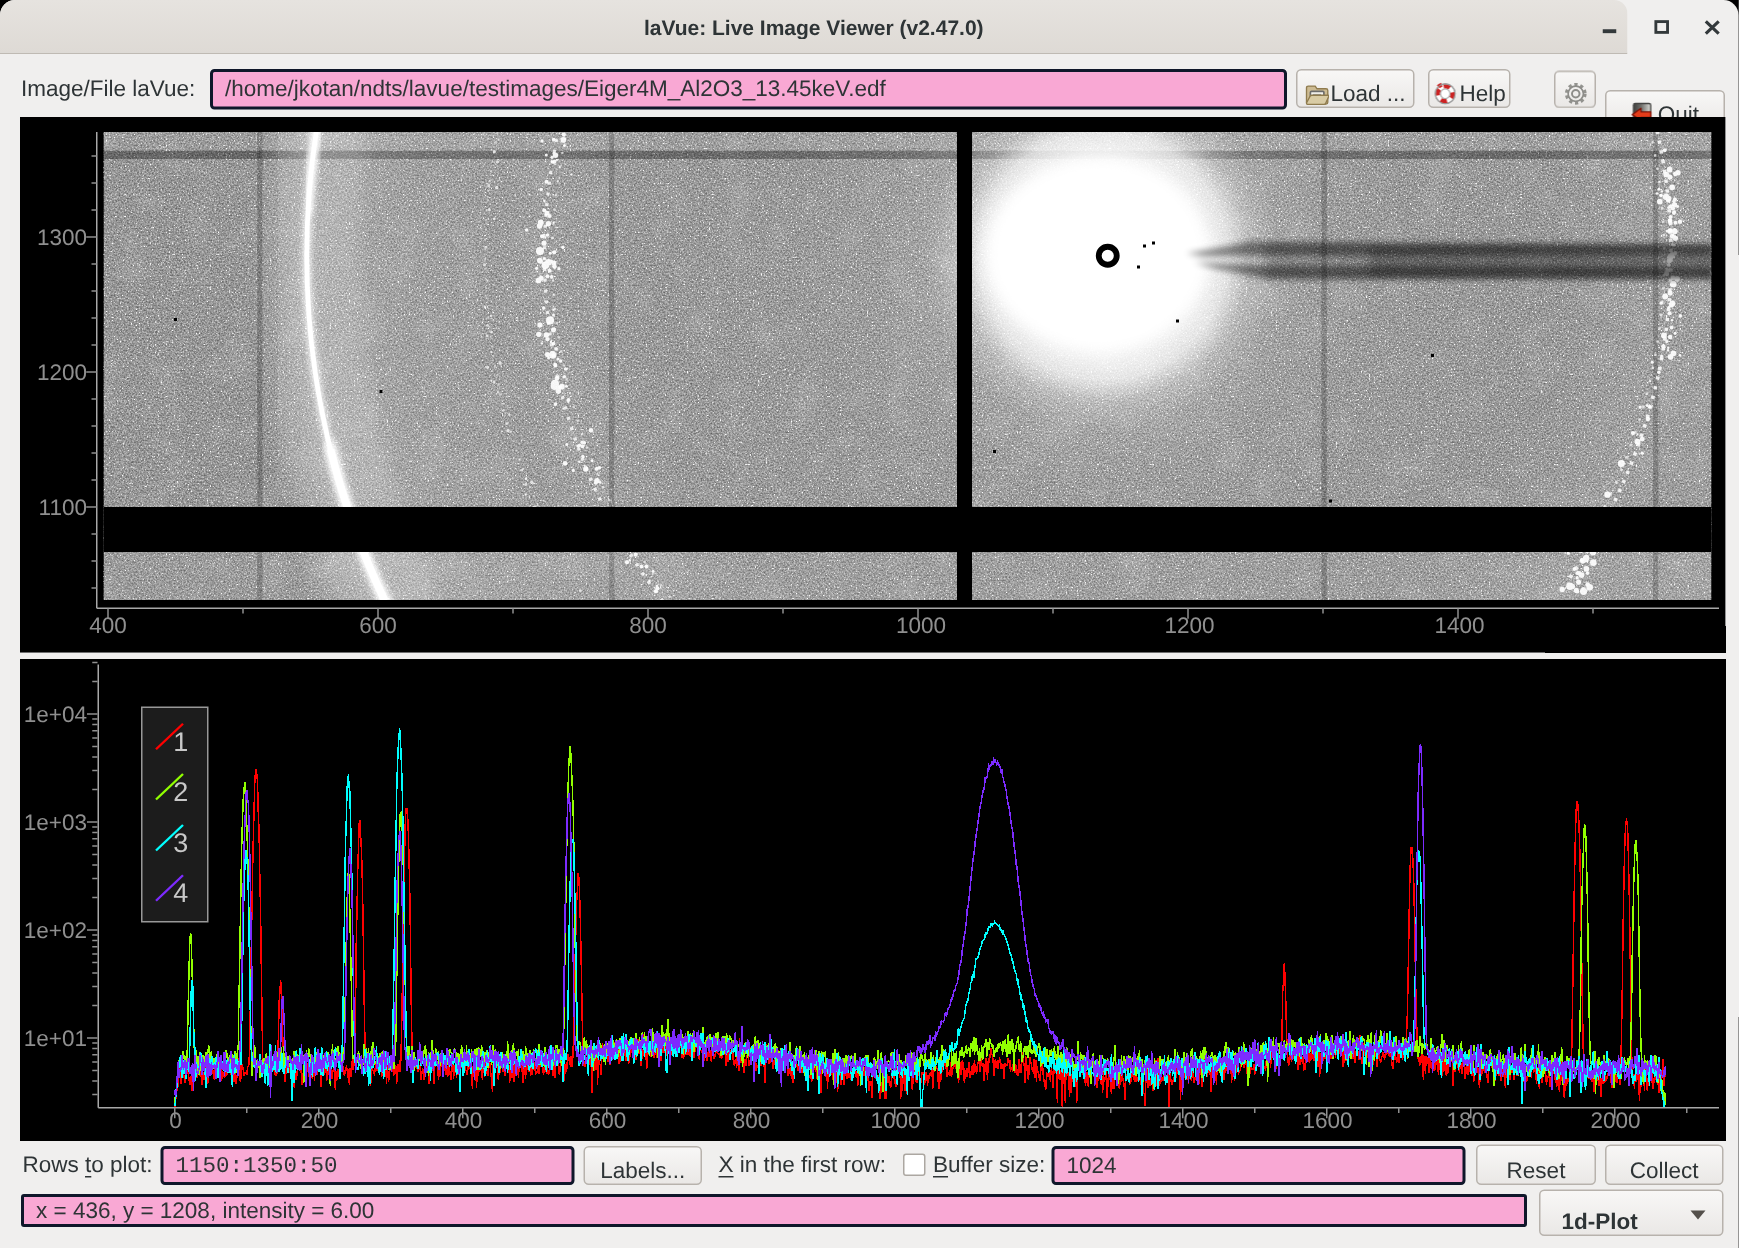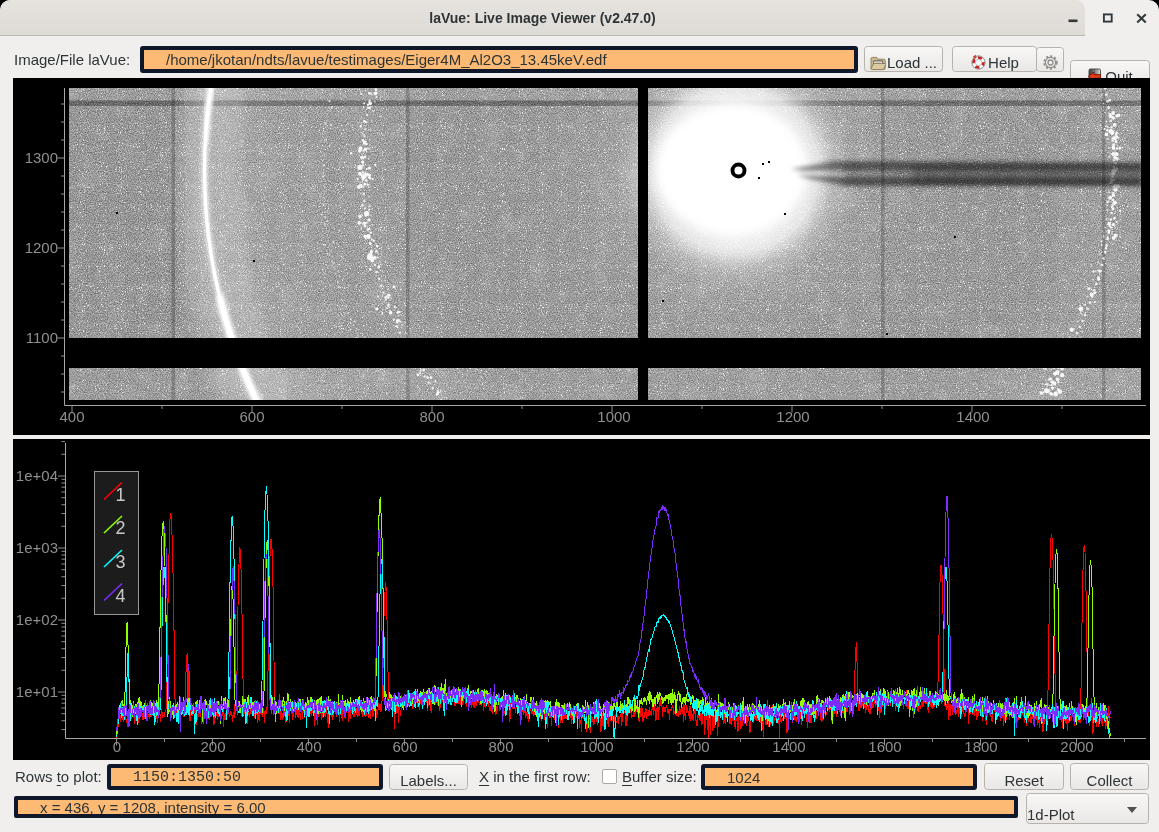--- a/index.html
+++ b/index.html
@@ -5,22 +5,22 @@
  font-family:"Liberation Sans",sans-serif}
 #win{position:absolute;inset:0;background:#f0efee;border-radius:10px 10px 0 0;overflow:hidden}
 .abs{position:absolute}
 svg{transform:translateZ(0)}
 svg text{opacity:0.999}
 .lbl,.entry,.btn,#title{filter:blur(0px)}
 #titlebar{left:0;top:0;width:1085px;height:36px;background:linear-gradient(#e6e3df,#dedad5);
  border-radius:9px 9px 0 0;border-bottom:1px solid #bfbab3}
 #title{width:100%;text-align:center;line-height:37px;font-weight:bold;font-size:14px;color:#2e3436}
 input,.btn{font-family:"Liberation Sans",sans-serif}
-.entry{background:#fdba74;border:4px solid #0f172a;border-radius:3px;font-size:15px;color:#2e3436;
- padding:0 22px;outline:none}
+.entry{background:#f9a8d4;border:2px solid #0f172a;border-radius:3px;font-size:15px;color:#2e3436;
+ padding:0 8px;outline:none}
 .btn{background:linear-gradient(#f8f7f6,#eae8e6);border:1px solid #b7b2ac;border-radius:3.5px;
  font-size:15px;color:#2e3436;display:flex;align-items:flex-end;justify-content:center}
 .lbl{font-size:15px;color:#2e3436;white-space:nowrap}
 u{text-decoration-thickness:1px;text-underline-offset:2.5px}
 </style></head><body>
 <div id="win">
 <div class="abs" id="titlebar">
       <div id="title">laVue: Live Image Viewer (v2.47.0)</div>
     </div>
 <svg class="abs" style="left:1064px;top:0" width="86" height="30" viewBox="0 0 86 30">
@@ -32,21 +32,21 @@
 <input class="abs entry" style="left: 140px; top: 46px; width: 718px; height: 27px;" value="/home/jkotan/ndts/lavue/testimages/Eiger4M_Al2O3_13.45keV.edf">
 <div class="abs btn" style="left:864px;top:46px;width:79px;height:26px">
 <svg width="16" height="15" viewBox="0 0 16 15" style="margin-right:1px">
  <path d="M1 2.6 q0-1.2 1.2-1.2 h4.6 l1.2 1.8 h6 q1.2 0 1.2 1.2 v7.8 q0 1.2-1.2 1.2 h-11.8 q-1.2 0-1.2-1.2 z" fill="#cdbb92" stroke="#8f7b4e" stroke-width="0.9"></path>
  <rect x="3.6" y="4.9" width="9" height="5.4" rx="0.7" fill="#f7f5f0" stroke="#6b6b6b" stroke-width="1.1"></rect>
  <rect x="5.2" y="6.6" width="5.6" height="1.1" fill="#9a9a9a"></rect>
  <path d="M1 12.6 L3.4 8.2 q0.4-0.7 1.2-0.7 l10.6 0 q1 0 0.6 0.9 l-2 4.4 q-0.3 0.8-1.2 0.8 h-10.4 q-1.3 0-1.2-1z" fill="#d9cba4" stroke="#8f7b4e" stroke-width="0.9"></path>
 </svg>
 <span>Load ...</span>
     </div>
-<div class="abs btn" style="left:952px;top:46px;width:85px;height:26px">
+<div class="abs btn" style="left:952px;top:46px;width:55px;height:26px">
 <svg width="17" height="17" viewBox="0 0 17 17" style="margin-right:1px">
  <circle cx="8.5" cy="8.5" r="6.6" fill="#fff" stroke="#9a9a9a" stroke-width="0.8"></circle>
  <g stroke="#cc2222" stroke-width="2.8" fill="none">
   <path d="M3.9 3.9 A6.5 6.5 0 0 1 6.2 2.4" transform="rotate(0 8.5 8.5)"></path>
  </g>
  <g fill="none" stroke="#cc2222" stroke-width="2.9">
   <circle cx="8.5" cy="8.5" r="4.9" stroke-dasharray="4.2 3.5" stroke-dashoffset="1.2"></circle>
  </g>
  <circle cx="8.5" cy="8.5" r="3.2" fill="#fff" stroke="#aaa" stroke-width="0.8"></circle>
  <circle cx="8.5" cy="8.5" r="6.6" fill="none" stroke="#9a9a9a" stroke-width="0.7"></circle>
@@ -677,15 +677,15 @@
 <div class="abs lbl" style="left:15px;top:768px">Rows <u>t</u>o plot:</div>
 <input class="abs entry" style="left: 107px; top: 764px; width: 276px; height: 26px; font-family: Liberation Mono, monospace;" value="1150:1350:50">
 <div class="abs btn" style="left:389px;top:764px;width:79px;height:26px">Labels...</div>
 <div class="abs lbl" style="left:479px;top:768px"><u>X</u> in the first row:</div>
 <div class="abs" style="left:602px;top:769px;width:15px;height:15px;background:#fff;border:1px solid #aca7a1;border-radius:2px"></div>
 <div class="abs lbl" style="left:622px;top:768px"><u>B</u>uffer size:</div>
 <input class="abs entry" style="left: 701px; top: 764px; width: 276px; height: 26px;" value="1024">
 <div class="abs btn" style="left:984px;top:763px;width:80px;height:27px">Reset</div>
 <div class="abs btn" style="left:1070px;top:763px;width:79px;height:27px">Collect</div>
 <input class="abs entry" style="left: 14px; top: 796px; width: 1004px; height: 22px; border-radius: 2px;" value="x = 436, y = 1208, intensity = 6.00">
-<div class="abs btn" style="left:1026px;top:793px;width:123px;height:31px;justify-content:flex-start;font-weight:normal">1d-Plot
+<div class="abs btn" style="left:1026px;top:793px;width:123px;height:31px;justify-content:flex-start;padding-left:14px;font-weight:bold">1d-Plot
  <span style="position:absolute;right:11px;top:13px;width:0;height:0;border-left:5px solid transparent;border-right:5px solid transparent;border-top:6px solid #54504b"></span>
 </div>
 </div>
 </body></html>

